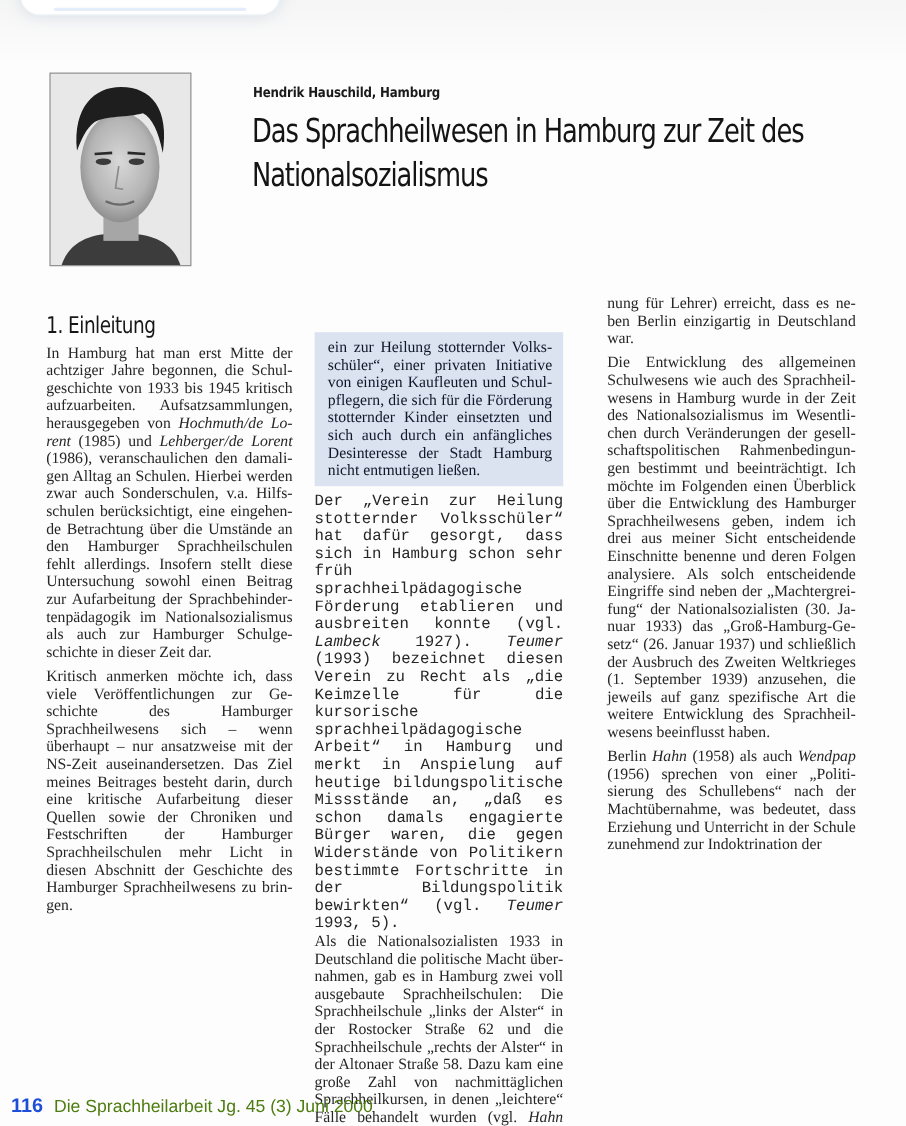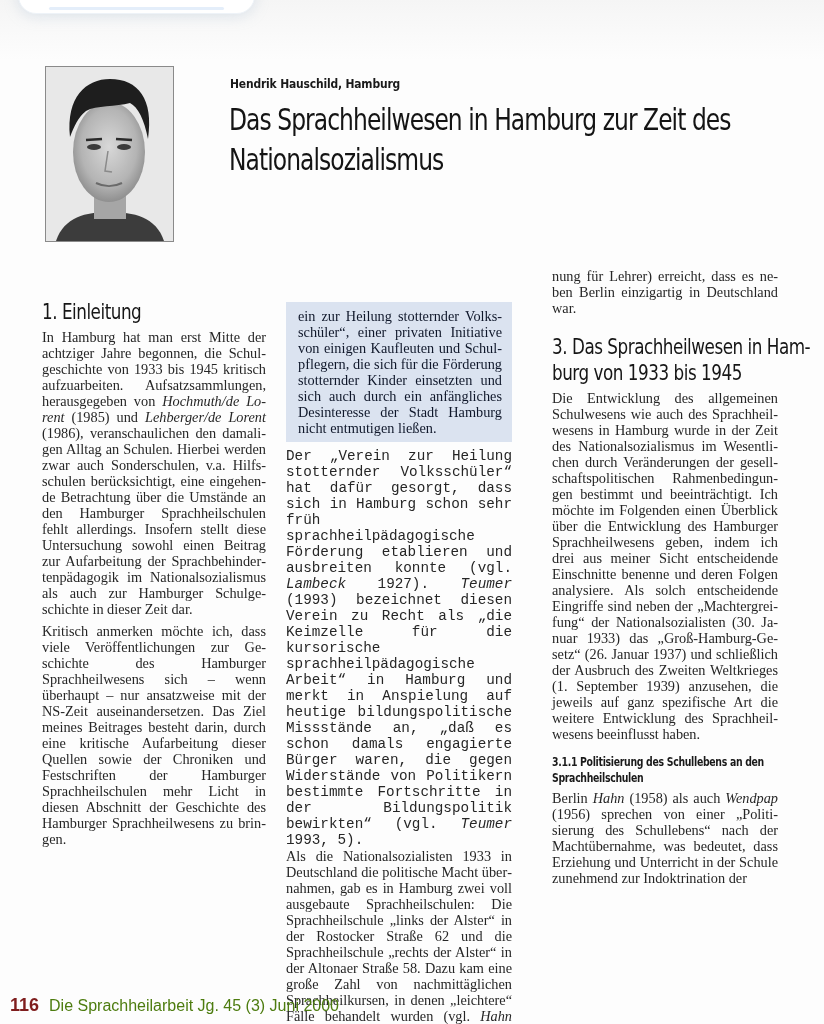--- a/index.html
+++ b/index.html
@@ -44,21 +44,21 @@
     .title {
       position: absolute; left: 229px; top: 100px; width: 560px;
       font-family: "DejaVu Sans", sans-serif;
       font-size: 30px; line-height: 40px; letter-spacing: -1.2px;
       transform: scaleX(0.78); transform-origin: left top;
       color: #141414;
       margin: 0; font-weight: normal;
       white-space: nowrap;
     }
     .col {
-      position: absolute; top: 299px;
+      position: absolute; top: 283px;
       font-size: 14.3px; line-height: 16px;
       text-align: justify;
       hyphens: manual;
     }
     .col1 { left: 42px; width: 224px; }
     .col2 { left: 286px; width: 226px; top: 302px; }
     .col3 { left: 527px; width: 226px; top: 268px; margin-left: 25px; }
     .col p { margin: 0 0 6px 0; }
     .col p.tight { margin-bottom: 0; font-family: Liberation Mono, monospace; }
     .h1 {
@@ -86,21 +86,21 @@
       padding: 6px 10px 6px 12px;
       color: #0f172a;
     }
     .box p { margin: 0; }
     i { font-style: italic; }
     .footer {
       position: absolute; left: 10px; top: 995px;
       font-family: "Liberation Sans", sans-serif;
       display: flex; align-items: baseline; gap: 10px;
     }
-    .page-num { font-weight: bold; font-size: 18px; color: #7f1d1d; }
+    .page-num { font-weight: bold; font-size: 18px; color: #1d4ed8; }
     .journal { font-size: 16px; color: #4d7c0f; }
   </style>
 </head>
 <body>
 
 <div class="top-fade"></div>
 <div class="top-deco">
     <div class="bar"></div>
   </div>
 
@@ -141,26 +141,20 @@
 <div class="col col2">
   <div class="box">
     <p>ein zur Heilung stotternder Volks­schüler“, einer privaten Initiative von einigen Kaufleuten und Schul­pflegern, die sich für die Förde­rung stotternder Kinder einsetzten und sich auch durch ein anfängli­ches Desinteresse der Stadt Ham­burg nicht entmutigen ließen.</p>
   </div>
   <p class="tight" style="margin-top:6px;"><span>Der „Verein zur Heilung stotternder Volksschüler“ hat dafür gesorgt, dass sich in Hamburg schon sehr früh sprachheilpädagogische Förderung eta­blieren und ausbreiten konnte (vgl. </span><i>Lambeck</i><span> 1927). </span><i>Teumer</i><span> (1993) be­zeichnet diesen Verein zu Recht als „die Keimzelle für die kursorische sprachheilpädagogische Arbeit“ in Hamburg und merkt in Anspielung auf heutige bildungspolitische Missstände an, „daß es schon damals engagierte Bürger waren, die gegen Widerstände von Politikern bestimmte Fortschritte in der Bildungspolitik bewirkten“ (vgl. </span><i>Teumer</i><span> 1993, 5).</span></p>
   <p><span>Als die Nationalsozialisten 1933 in Deutschland die politische Macht über­nahmen, gab es in Hamburg zwei voll ausgebaute Sprachheilschulen: Die Sprachheilschule „links der Alster“ in der Rostocker Straße 62 und die Sprachheilschule „rechts der Alster“ in der Altonaer Straße 58. Dazu kam eine große Zahl von nachmittäglichen Sprachheilkursen, in denen „leichtere“ Fälle behandelt wurden (vgl. </span><i>Hahn</i><span> 1962; </span><i>Wendpap</i><span> 1963). Das Sprachheil­wesen in Hamburg hatte im Zuge sei­ner Entwicklung einen für damalige Verhältnisse so hohen Grad an Fort­schrittlichkeit und Differenziertheit (Methodenvielfalt, Ausbildungsord-</span></p>
 </div>
 
 <div class="col col3">
   <p>nung für Lehrer) erreicht, dass es ne­ben Berlin einzigartig in Deutschland war.</p>
-  <div class="h1-wrap" style="margin-top:18px;">
-    <h2 class="h1"><span>3. Das Sprachheilwesen in Ham-</span><br><span>burg von 1933 bis 1945</span></h2>
-  </div>
   <p>Die Entwicklung des allgemeinen Schulwesens wie auch des Sprachheil­wesens in Hamburg wurde in der Zeit des Nationalsozialismus im Wesentli­chen durch Veränderungen der gesell­schaftspolitischen Rahmenbedingun­gen bestimmt und beeinträchtigt. Ich möchte im Folgenden einen Überblick über die Entwicklung des Hamburger Sprachheilwesens geben, indem ich drei aus meiner Sicht entscheidende Einschnitte benenne und deren Folgen analysiere. Als solch entscheidende Eingriffe sind neben der „Machtergrei­fung“ der Nationalsozialisten (30. Ja­nuar 1933) das „Groß-Hamburg-Ge­setz“ (26. Januar 1937) und schließlich der Ausbruch des Zweiten Weltkrieges (1. September 1939) anzusehen, die jeweils auf ganz spezifische Art die weitere Entwicklung des Sprachheil­wesens beeinflusst haben.</p>
-  <div style="margin-top:12px; margin-bottom:4px;">
-    <h4 class="h3"><span>3.1.1 Politisierung des Schullebens an den</span><br><span>Sprachheilschulen</span></h4>
-  </div>
   <p><span>Berlin </span><i>Hahn</i><span> (1958) als auch </span><i>Wend­pap</i><span> (1956) sprechen von einer „Politi­sierung des Schullebens“ nach der Machtübernahme, was bedeutet, dass Erziehung und Unterricht in der Schu­le zunehmend zur Indoktrination der</span></p>
 </div>
 
 <div class="footer">
   <span class="page-num">116</span>
   <span class="journal">Die Sprachheilarbeit Jg. 45 (3) Juni 2000</span>
 </div>
 
 </body></html>

